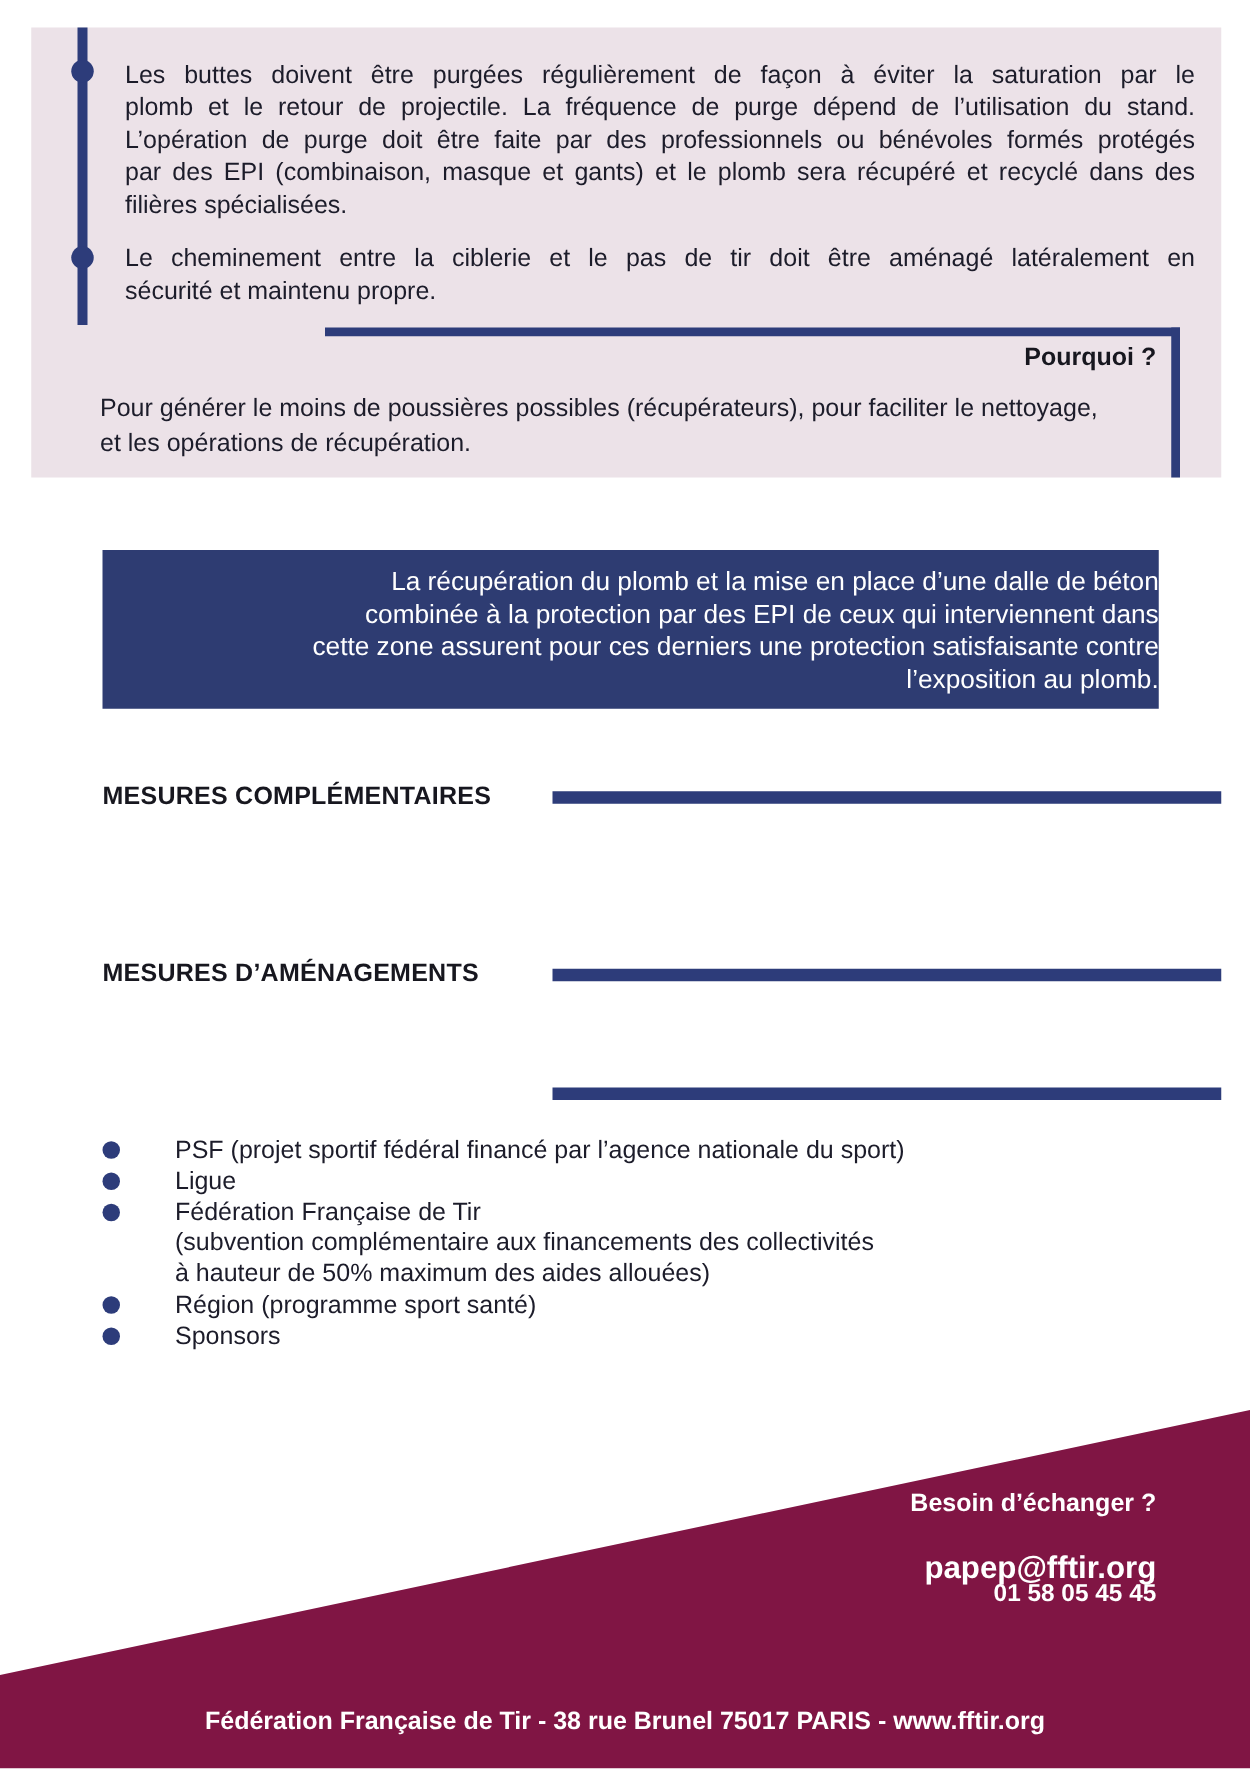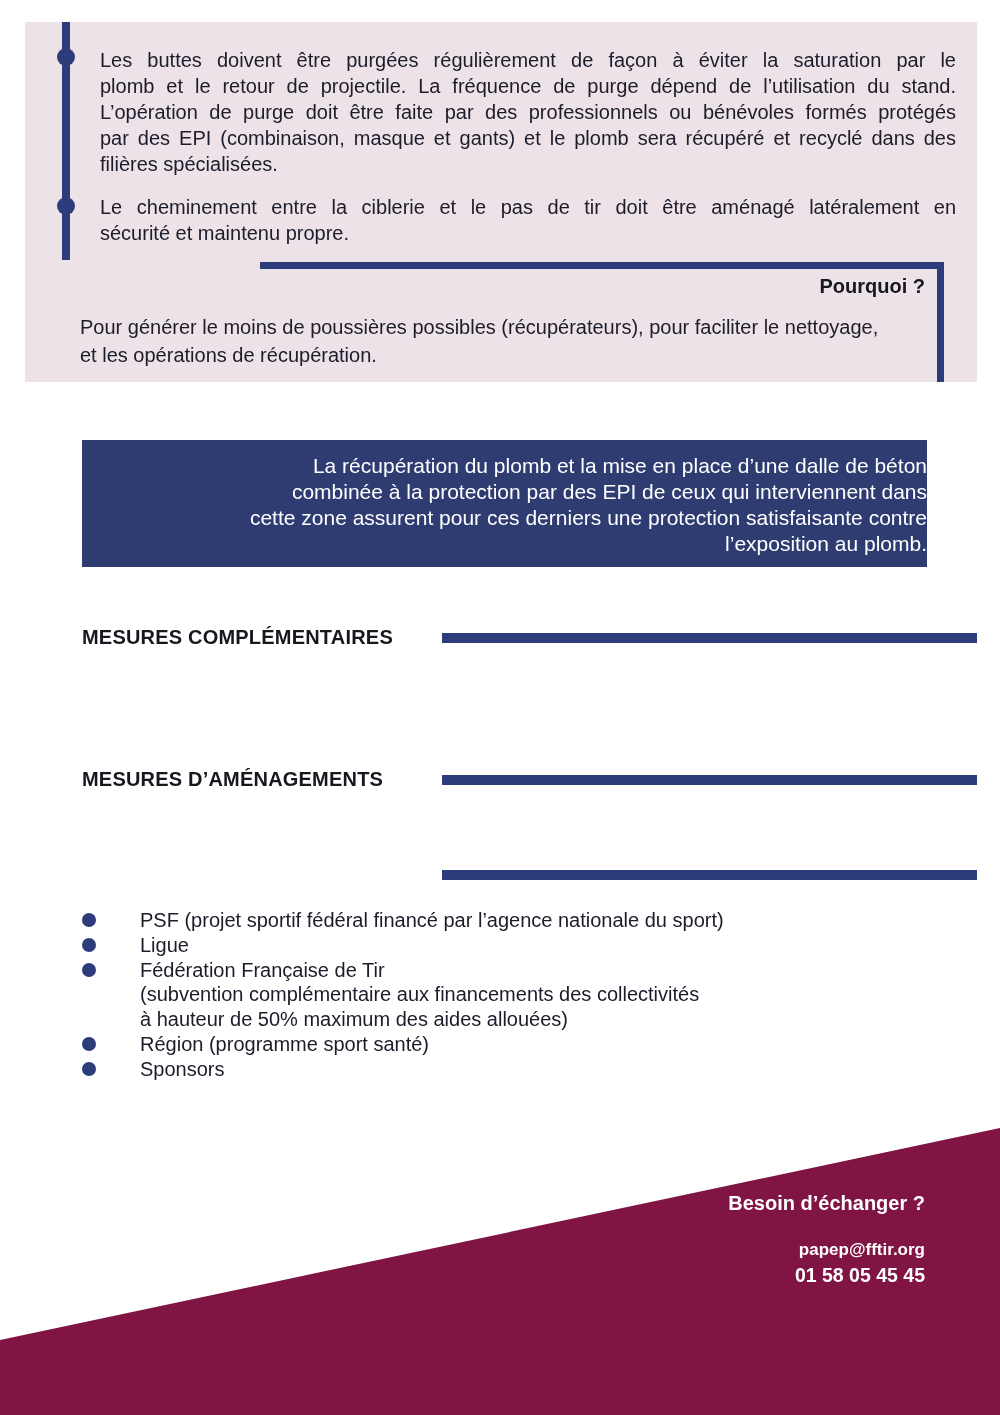--- a/index.html
+++ b/index.html
@@ -43,21 +43,21 @@
   
   .fin-list{position:absolute;left:82px;top:909px;width:860px;}
   .fin-row{position:relative;height:24.8px;font-size:20px;}
   .fin-dot{position:absolute;left:0;top:4px;width:14px;height:14px;border-radius:50%;background:var(--navy);}
   .fin-txt{position:absolute;left:58px;top:0;white-space:nowrap;}
 
   
   .footer-shape{position:absolute;left:0;top:1100px;width:1000px;height:315px;background:var(--maroon);
     clip-path:polygon(0 76.2%,100% 8.9%,100% 100%,0 100%);}
   .contact-heading{position:absolute;right:75px;top:1192px;color:var(--white);font-size:20px;font-weight:bold;}
-  .contact-email{position:absolute;right:75px;top:1240px;color:var(--white);font-size:17px;font-weight:bold;}
+  .contact-email{position:absolute;right:75px;top:1240px;color:var(--white);font-size:25px;font-weight:bold;}
   .contact-phone{position:absolute;right:75px;top:1264px;color:var(--white);font-size:19.5px;font-weight:bold;}
   .footer-address{position:absolute;left:0;top:1366px;width:1000px;text-align:center;color:var(--white);
     font-size:20px;font-weight:bold;}
 </style>
 </head>
 <body>
 
 <div class="page">
 
   <div class="pink-panel">
@@ -129,14 +129,15 @@
     <div class="fin-row">
       <span class="fin-dot"></span>
       <span class="fin-txt">Sponsors</span>
     </div>
   </div>
 
   <div class="footer-shape"></div>
   <div class="contact-heading">Besoin d’échanger ?</div>
   <div class="contact-email">papep@fftir.org</div>
   <div class="contact-phone">01 58 05 45 45</div>
+  <div class="footer-address">Fédération Française de Tir - 38 rue Brunel 75017 PARIS - www.fftir.org</div>
 
 </div>
 
 </body></html>

